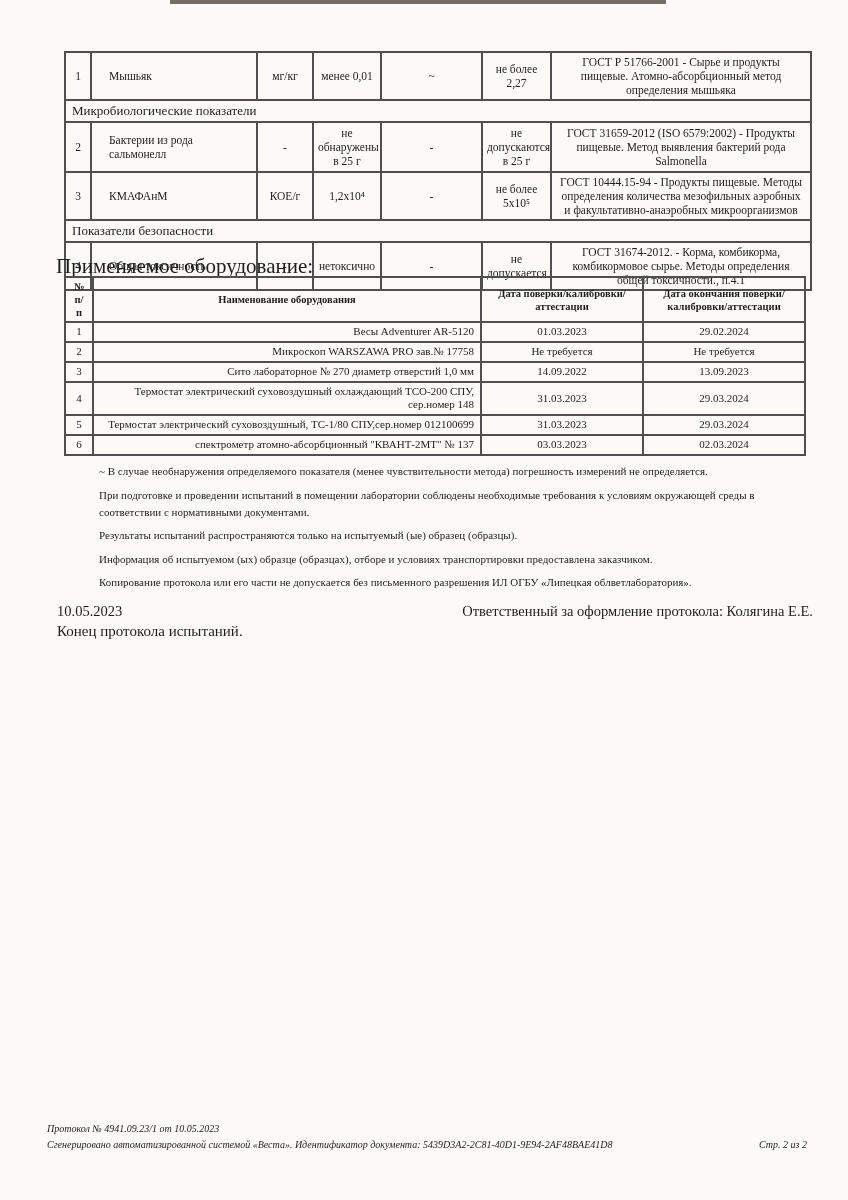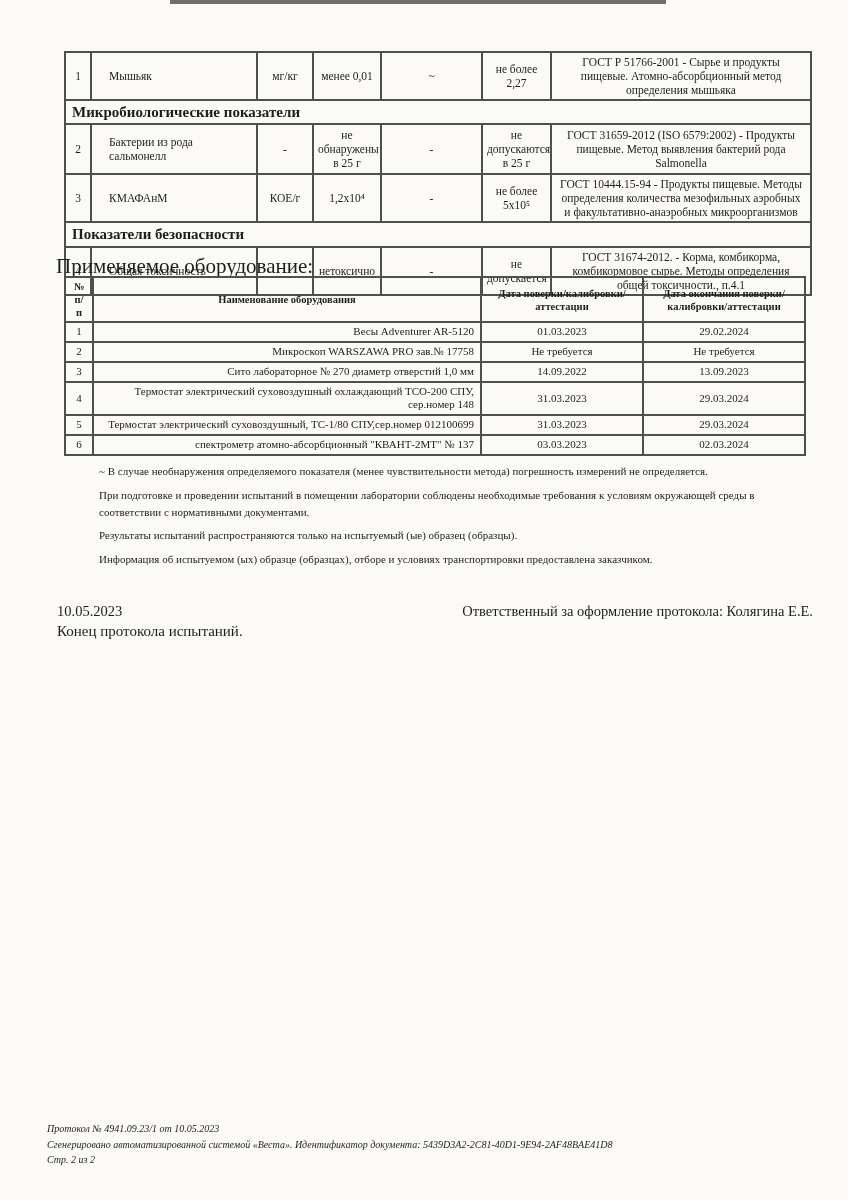--- a/index.html
+++ b/index.html
@@ -25,22 +25,22 @@
     width: 748px; table-layout: fixed;
   }
   .results td {
     border: 2px solid #4f4f4f;
     font-size: 11.5px; line-height: 1.22;
     text-align: center; vertical-align: middle;
     padding: 3px 4px;
   }
   .results td.name { text-align: left; padding-left: 17px; }
   .results tr.section td {
-    text-align: left; font-weight: bold;
-    padding: 2px 6px; font-size: 15px;
+    text-align: left; font-weight: normal;
+    padding: 2px 6px; font-size: 13px;
   }
   .results td.method { padding: 2px 8px; }
 
   
   .equip-title {
     position: absolute; top: 254px; left: 56px;
     font-size: 21px;
   }
   .equipment {
     position: absolute; top: 276px; left: 64px;
@@ -77,21 +77,21 @@
   .end-line {
     position: absolute; top: 623px; left: 57px;
     font-size: 15px;
   }
 
   
   .footer {
     position: absolute; top: 1121px; left: 47px; width: 760px;
     font-size: 10px; line-height: 1.55; font-style: italic;
   }
-  .footer .row2 { display: flex; justify-content: space-between; flex-direction: column; }
+  .footer .row2 { display: flex; justify-content: space-between; }
 </style>
 </head>
 <body>
 
 <div class="sheet">
   <div class="scan-bar"></div>
 
   <table class="results">
     <colgroup>
       <col style="width:26px">
@@ -203,20 +203,21 @@
       </tr>
     </tbody>
   </table>
 
 
   <div class="disclaimers">
     <p>~ В случае необнаружения определяемого показателя (менее чувствительности метода) погрешность измерений не определяется.</p>
     <p>При подготовке и проведении испытаний в помещении лаборатории соблюдены необходимые требования к условиям окружающей среды в соответствии с нормативными документами.</p>
     <p>Результаты испытаний распространяются только на испытуемый (ые) образец (образцы).</p>
     <p>Информация об испытуемом (ых) образце (образцах), отборе и условиях транспортировки предоставлена заказчиком.</p>
+    <p>Копирование протокола или его части не допускается без письменного разрешения ИЛ ОГБУ «Липецкая облветлаборатория».</p>
   </div>
 
   <div class="sig-row">
     <span>10.05.2023</span>
     <span>Ответственный за оформление протокола: Колягина Е.Е.</span>
   </div>
   <div class="end-line">Конец протокола испытаний.</div>
 
   <div class="footer">
     <div>Протокол № 4941.09.23/1 от 10.05.2023</div>

